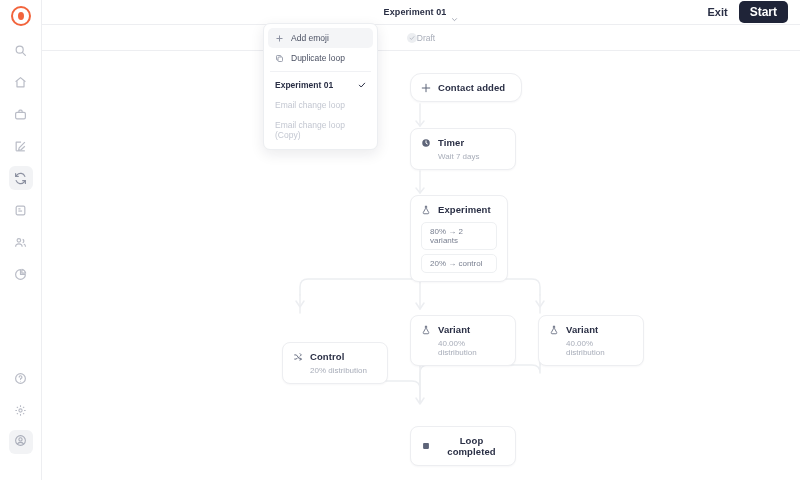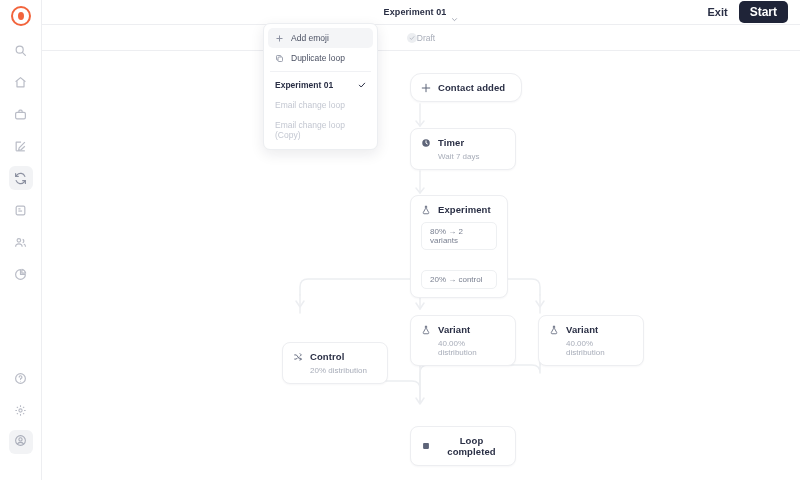--- a/index.html
+++ b/index.html
@@ -113,21 +113,21 @@
   .node-title { font-size: 9.5px; font-weight: bold; color: #2a2f45; letter-spacing: .1px; }
   .node-sub { font-size: 8px; color: #a8adb9; margin-top: 4px; margin-left: 17px; }
 
   .split-rows { margin-top: 7px; }
   .split-row {
     border: 1px solid #eef0f2; border-radius: 5px;
     font-size: 8px; color: #7a8091;
     padding: 4px 8px;
     background: #fff;
   }
-  .split-row + .split-row { margin-top: 20px; }
+  .split-row + .split-row { margin-top: 4px; }
 
   
   .dropdown {
     position: absolute;
     left: 263px; top: 23px;
     width: 115px;
     background: #ffffff;
     border: 1px solid #eceef1;
     border-radius: 7px;
     box-shadow: 0 4px 14px rgba(22,27,45,.09);

